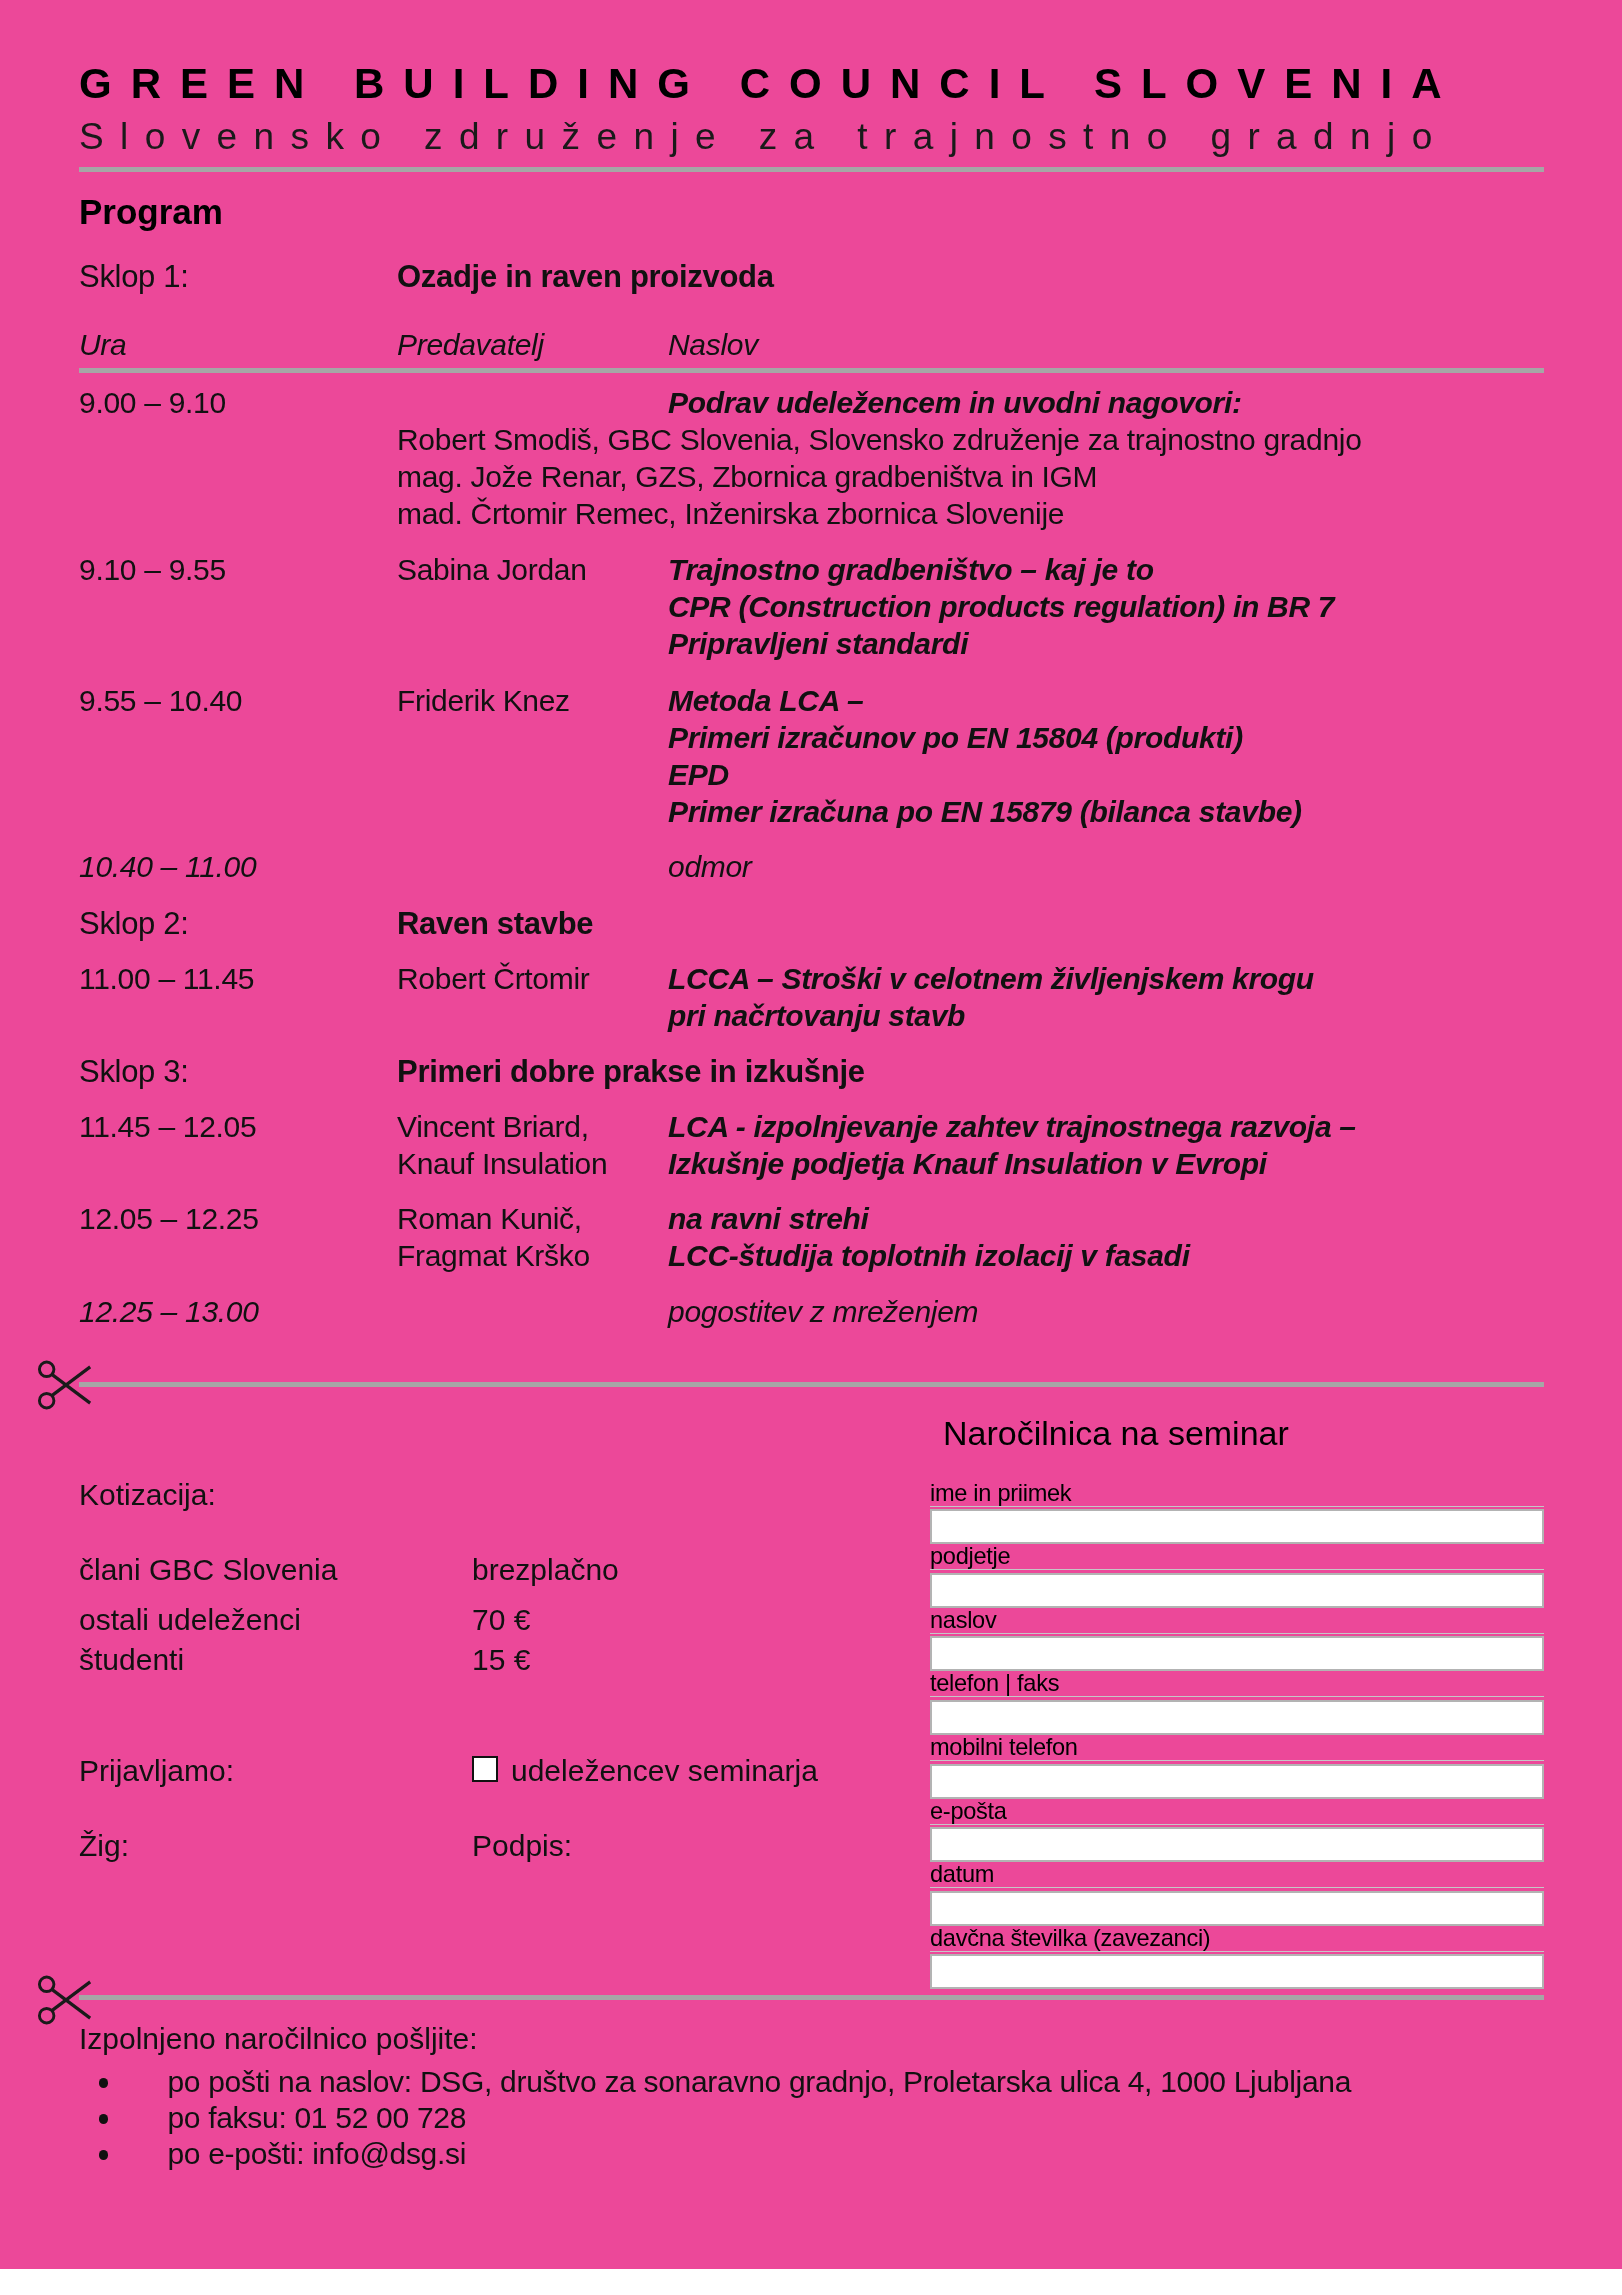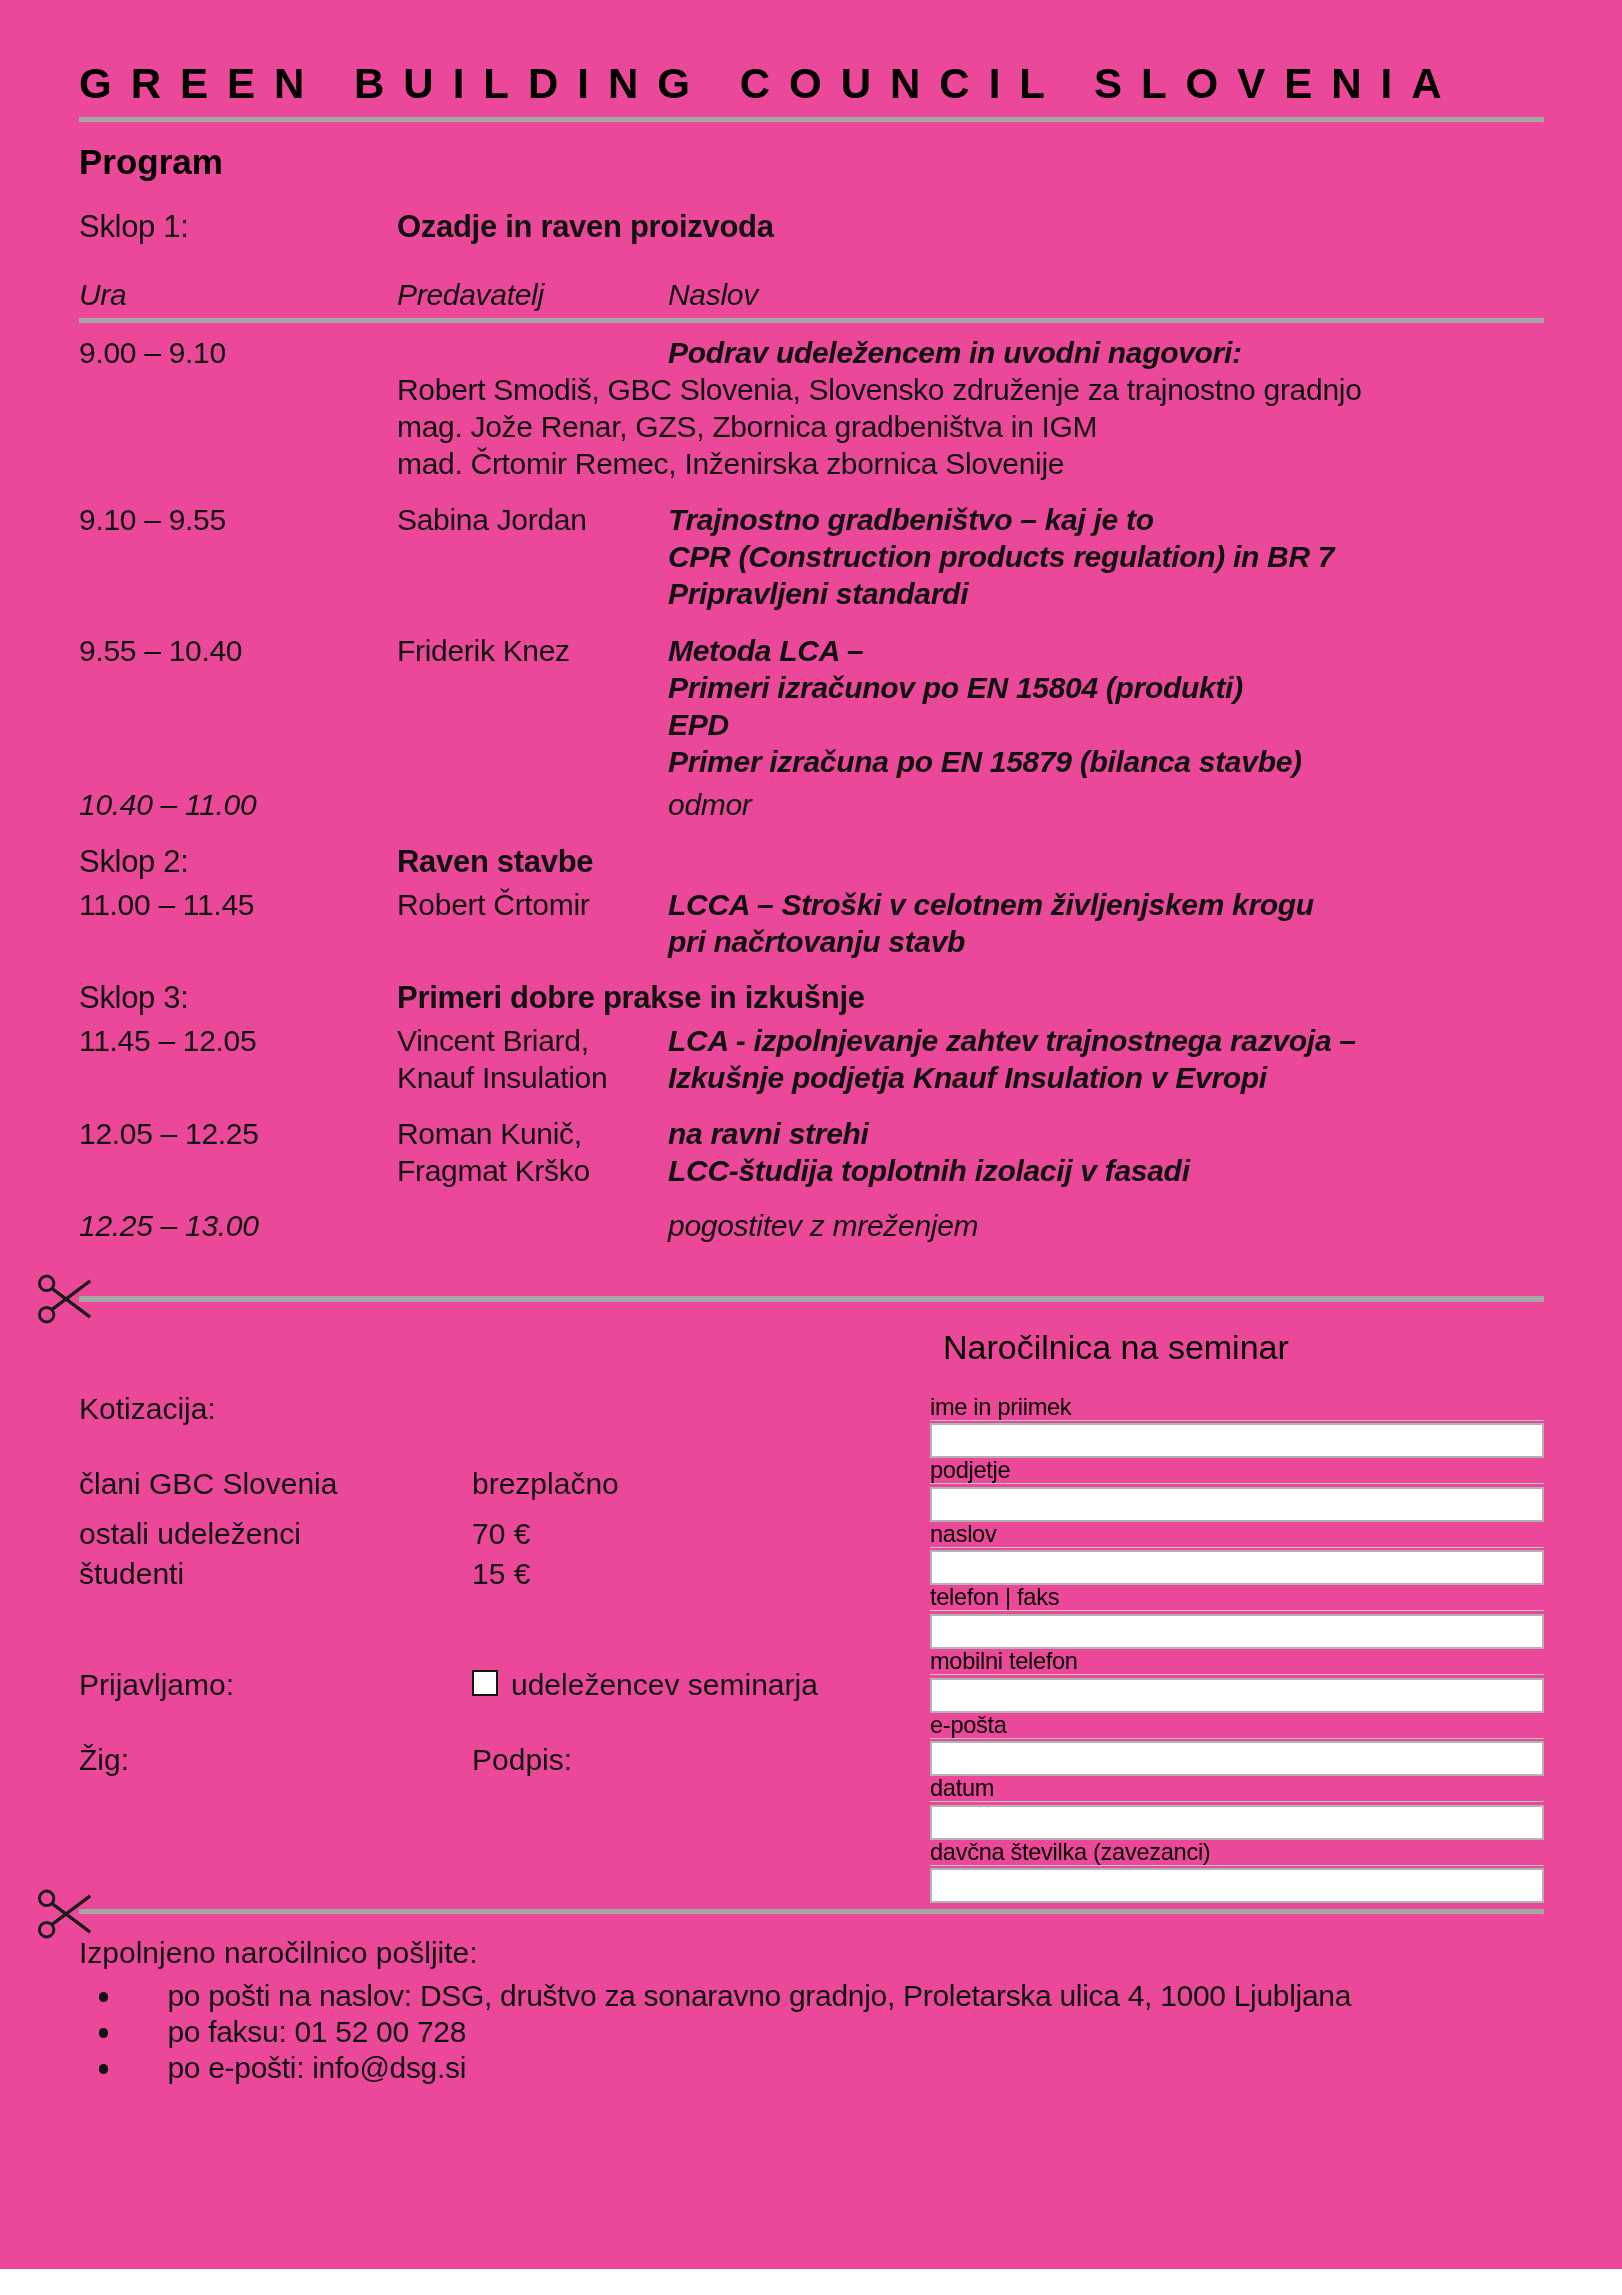--- a/index.html
+++ b/index.html
@@ -22,21 +22,21 @@
   .header-rule{margin-top:9.2px;}
   .program-heading{margin:19.6px 0 0;font-size:35px;font-weight:700;color:#000;}
   
   .ptable{margin-top:26px;font-size:30px;line-height:37px;letter-spacing:-0.3px;}
   .prow{display:grid;grid-template-columns:318px 271px 1fr;align-items:start;}
   .sect{margin-top:19.6px;font-size:31px;}
   .sect .stitle{grid-column:2/4;font-weight:700;font-size:31px;}
   .heads{margin-top:31px;font-style:italic;}
   .table-rule{margin-top:5.2px;}
   .r16{margin-top:10.5px;}
-  .r22{margin-top:6px;}
+  .r22{margin-top:18px;}
   .r28{margin-top:18.3px;}
   .r30{margin-top:19.6px;}
   .bi{font-weight:700;font-style:italic;}
   .it{font-style:italic;}
   .intro{margin-left:318px;}
   
   .cutline{position:relative;height:51px;}
   .cut1{margin-top:29px;}
   .cut2{height:31px;}
   .cutline .line{position:absolute;left:0;right:0;height:5.2px;background:#a6a6a6;}
@@ -81,20 +81,21 @@
     margin:13px 0 0 19.6px;
   }
   .bullet-text{margin-left:59px;font-size:30px;line-height:34px;letter-spacing:-0.3px;}
 </style>
 </head>
 <body>
 
 <div class="page">
 
   <div class="org-title">GREEN BUILDING COUNCIL SLOVENIA</div>
+  <div class="org-subtitle">Slovensko združenje za trajnostno gradnjo</div>
   <div class="hrule header-rule"></div>
   <h1 class="program-heading">Program</h1>
 
   <div class="ptable">
 
     <div class="prow sect">
       <div>Sklop 1:</div>
       <div class="stitle">Ozadje in raven proizvoda</div>
     </div>
 

